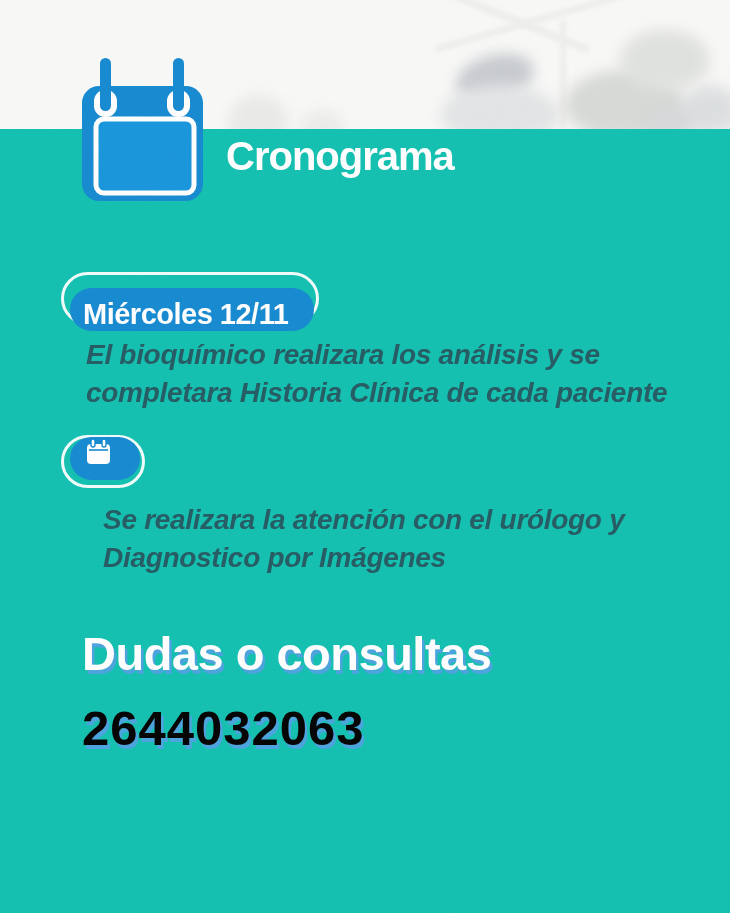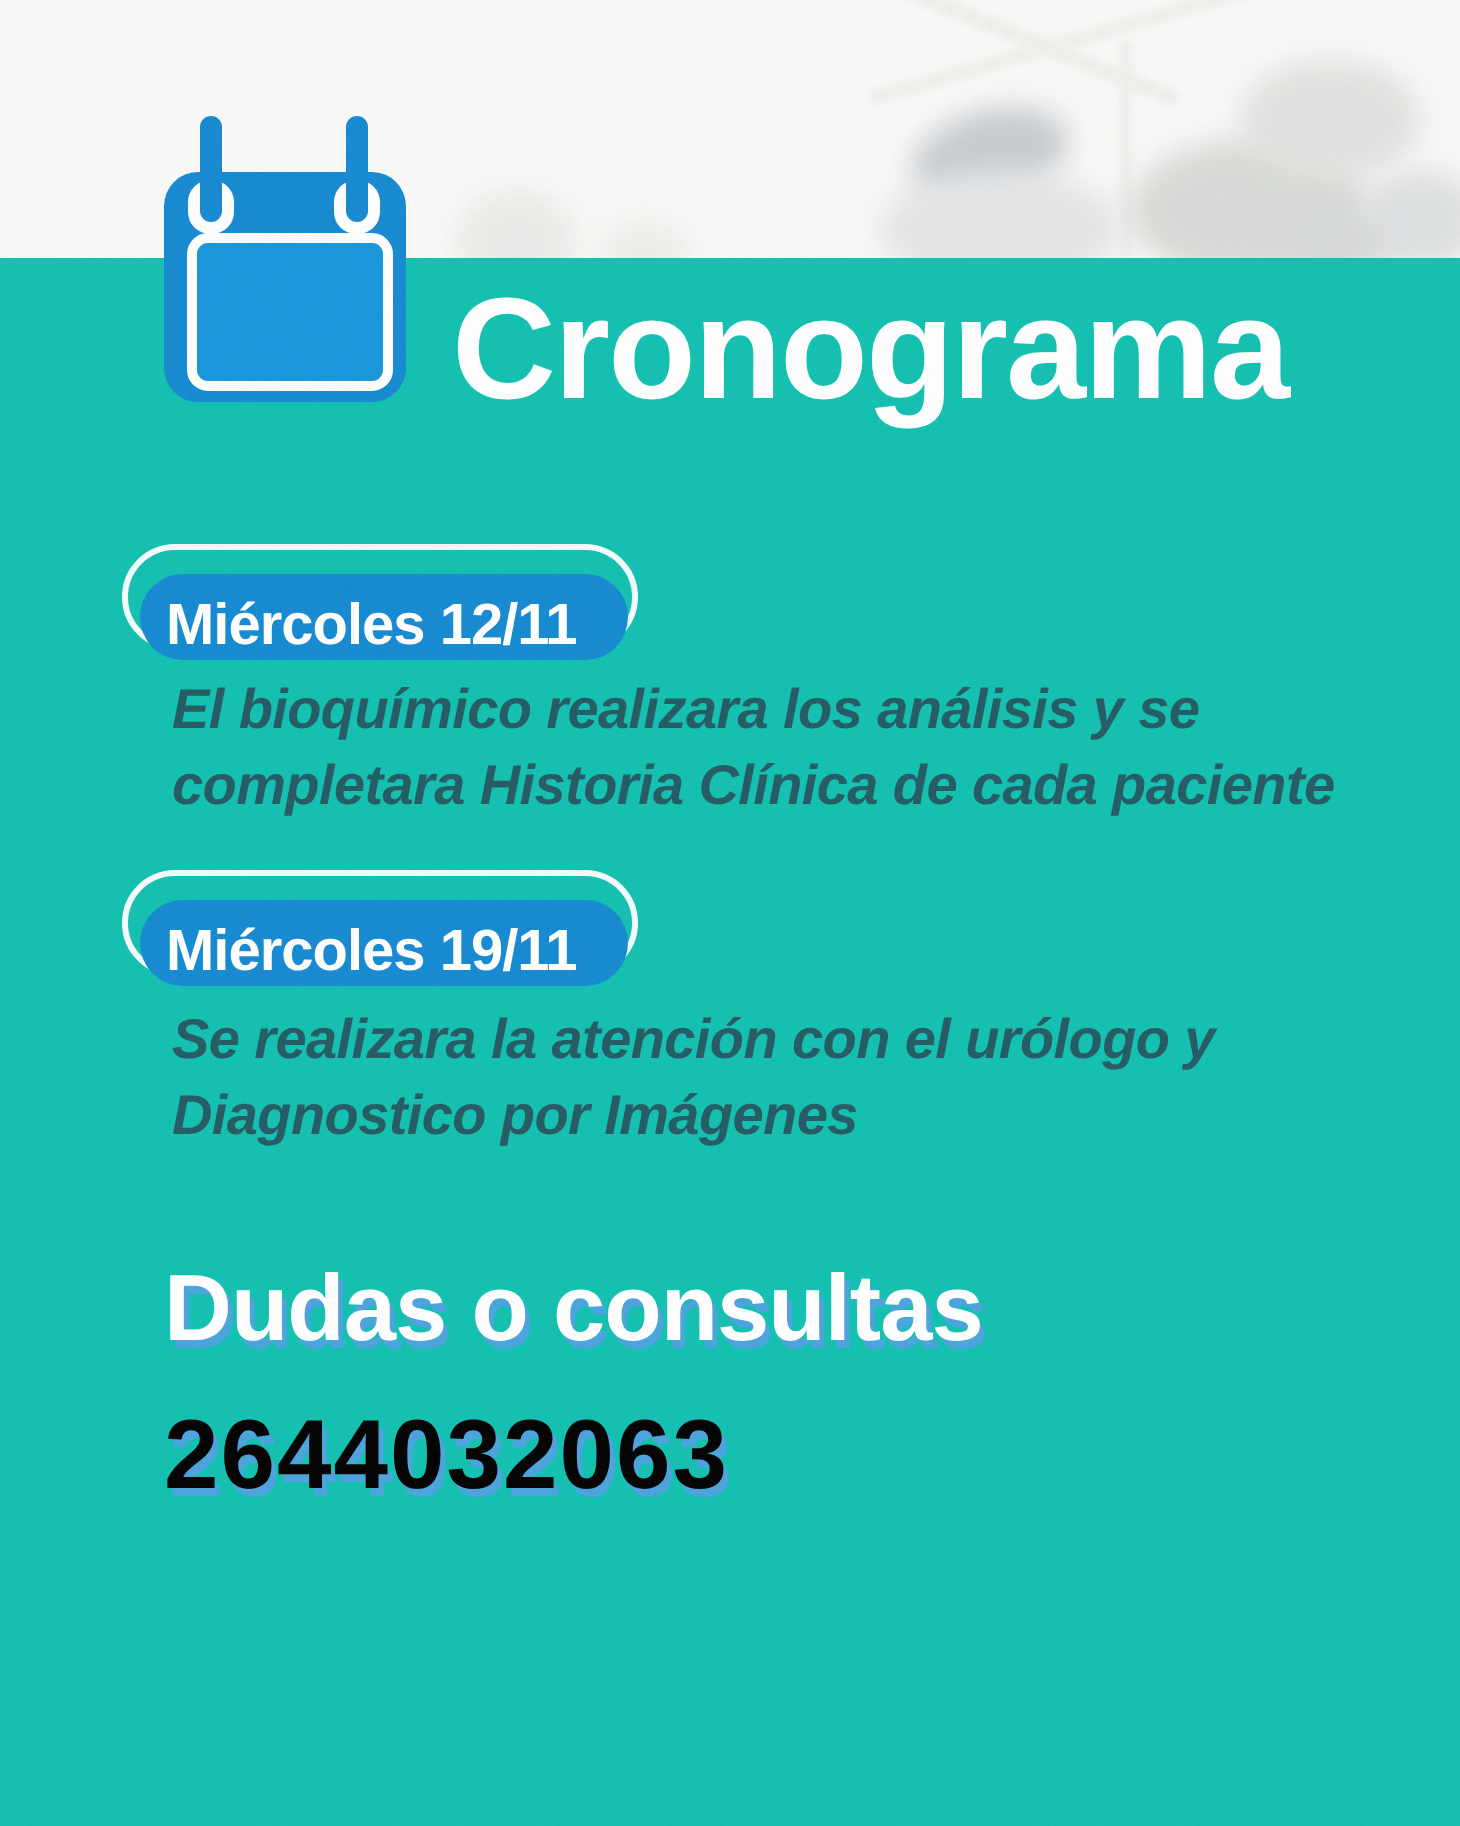--- a/index.html
+++ b/index.html
@@ -14,21 +14,21 @@
     background:#f5f5f2; overflow:hidden;
   }
   .photo-band .blob{position:absolute; filter:blur(7px); border-radius:50%;}
   .tent-line{position:absolute; background:#e1e1dd; filter:blur(2px);}
   .wash{position:absolute; inset:0; background:rgba(255,255,255,0.45);}
   
   .big-cal{position:absolute; left:76px; top:50px;}
   
   .title{
     position:absolute; left:226px; top:134px;
-    font-size:72px; font-weight:800; letter-spacing:-1px; color:#ffffff;
+    font-size:40px; font-weight:800; letter-spacing:-1px; color:#ffffff;
   }
   
   .entry-pill{position:absolute; height:43px;}
   .pill-outline{
     position:absolute; left:-9px; top:-2px; right:-5px; bottom:-8px;
     border:3.5px solid rgba(255,255,255,0.95); border-radius:30px;
   }
   .pill{
     position:relative; display:inline-flex; align-items:center; gap:10px;
     height:43px; padding:0 26px 0 13px; border-radius:22px;
@@ -38,21 +38,21 @@
   }
   .pill-1{left:70px; top:274px;}
   .pill-2{left:70px; top:437px;}
   
   .desc{
     position:absolute; left:86px; width:582px; margin:0;
     font-style:italic; font-weight:700; font-size:28px; line-height:38px;
     color:#235A62; letter-spacing:-0.3px;
   }
   .desc-1{top:336px;}
-  .desc-2{top:501px;}
+  .desc-2{top:501px;margin-left:17px;}
   
   .contact-heading{
     position:absolute; left:82px; top:626px;
     font-size:47px; font-weight:700; color:#ffffff; letter-spacing:-0.5px;
     text-shadow:2.5px 4px 0 #4AA3DE;
   }
   .contact-phone{
     position:absolute; left:82px; top:700px;
     font-size:49px; font-weight:800; color:#000000; letter-spacing:1px;
     text-shadow:2.5px 4px 0 #4AA3DE;
@@ -106,21 +106,20 @@
 
   <div class="entry-pill pill-2">
     <span class="pill-outline"></span>
     <span class="pill">
       <svg width="31" height="31" viewBox="0 0 31 31">
         <rect x="4" y="7" width="23" height="20" rx="4" fill="#ffffff"></rect>
         <rect x="8" y="2" width="4" height="8" rx="2" fill="#ffffff" stroke="#1489D1" stroke-width="1.4"></rect>
         <rect x="19" y="2" width="4" height="8" rx="2" fill="#ffffff" stroke="#1489D1" stroke-width="1.4"></rect>
         <line x1="6" y1="13" x2="25" y2="13" stroke="#1489D1" stroke-width="1.6"></line>
       </svg>
-      <span>Miércoles 19/11</span>
     </span>
   </div>
   <p class="desc desc-2">Se realizara la atención con el urólogo y Diagnostico por Imágenes</p>
 
   <div class="contact-heading">Dudas o consultas</div>
   <div class="contact-phone">2644032063</div>
 
   <svg class="noise">
     <filter id="grain">
       <feTurbulence type="fractalNoise" baseFrequency="0.8" numOctaves="2" stitchTiles="stitch"></feTurbulence>

